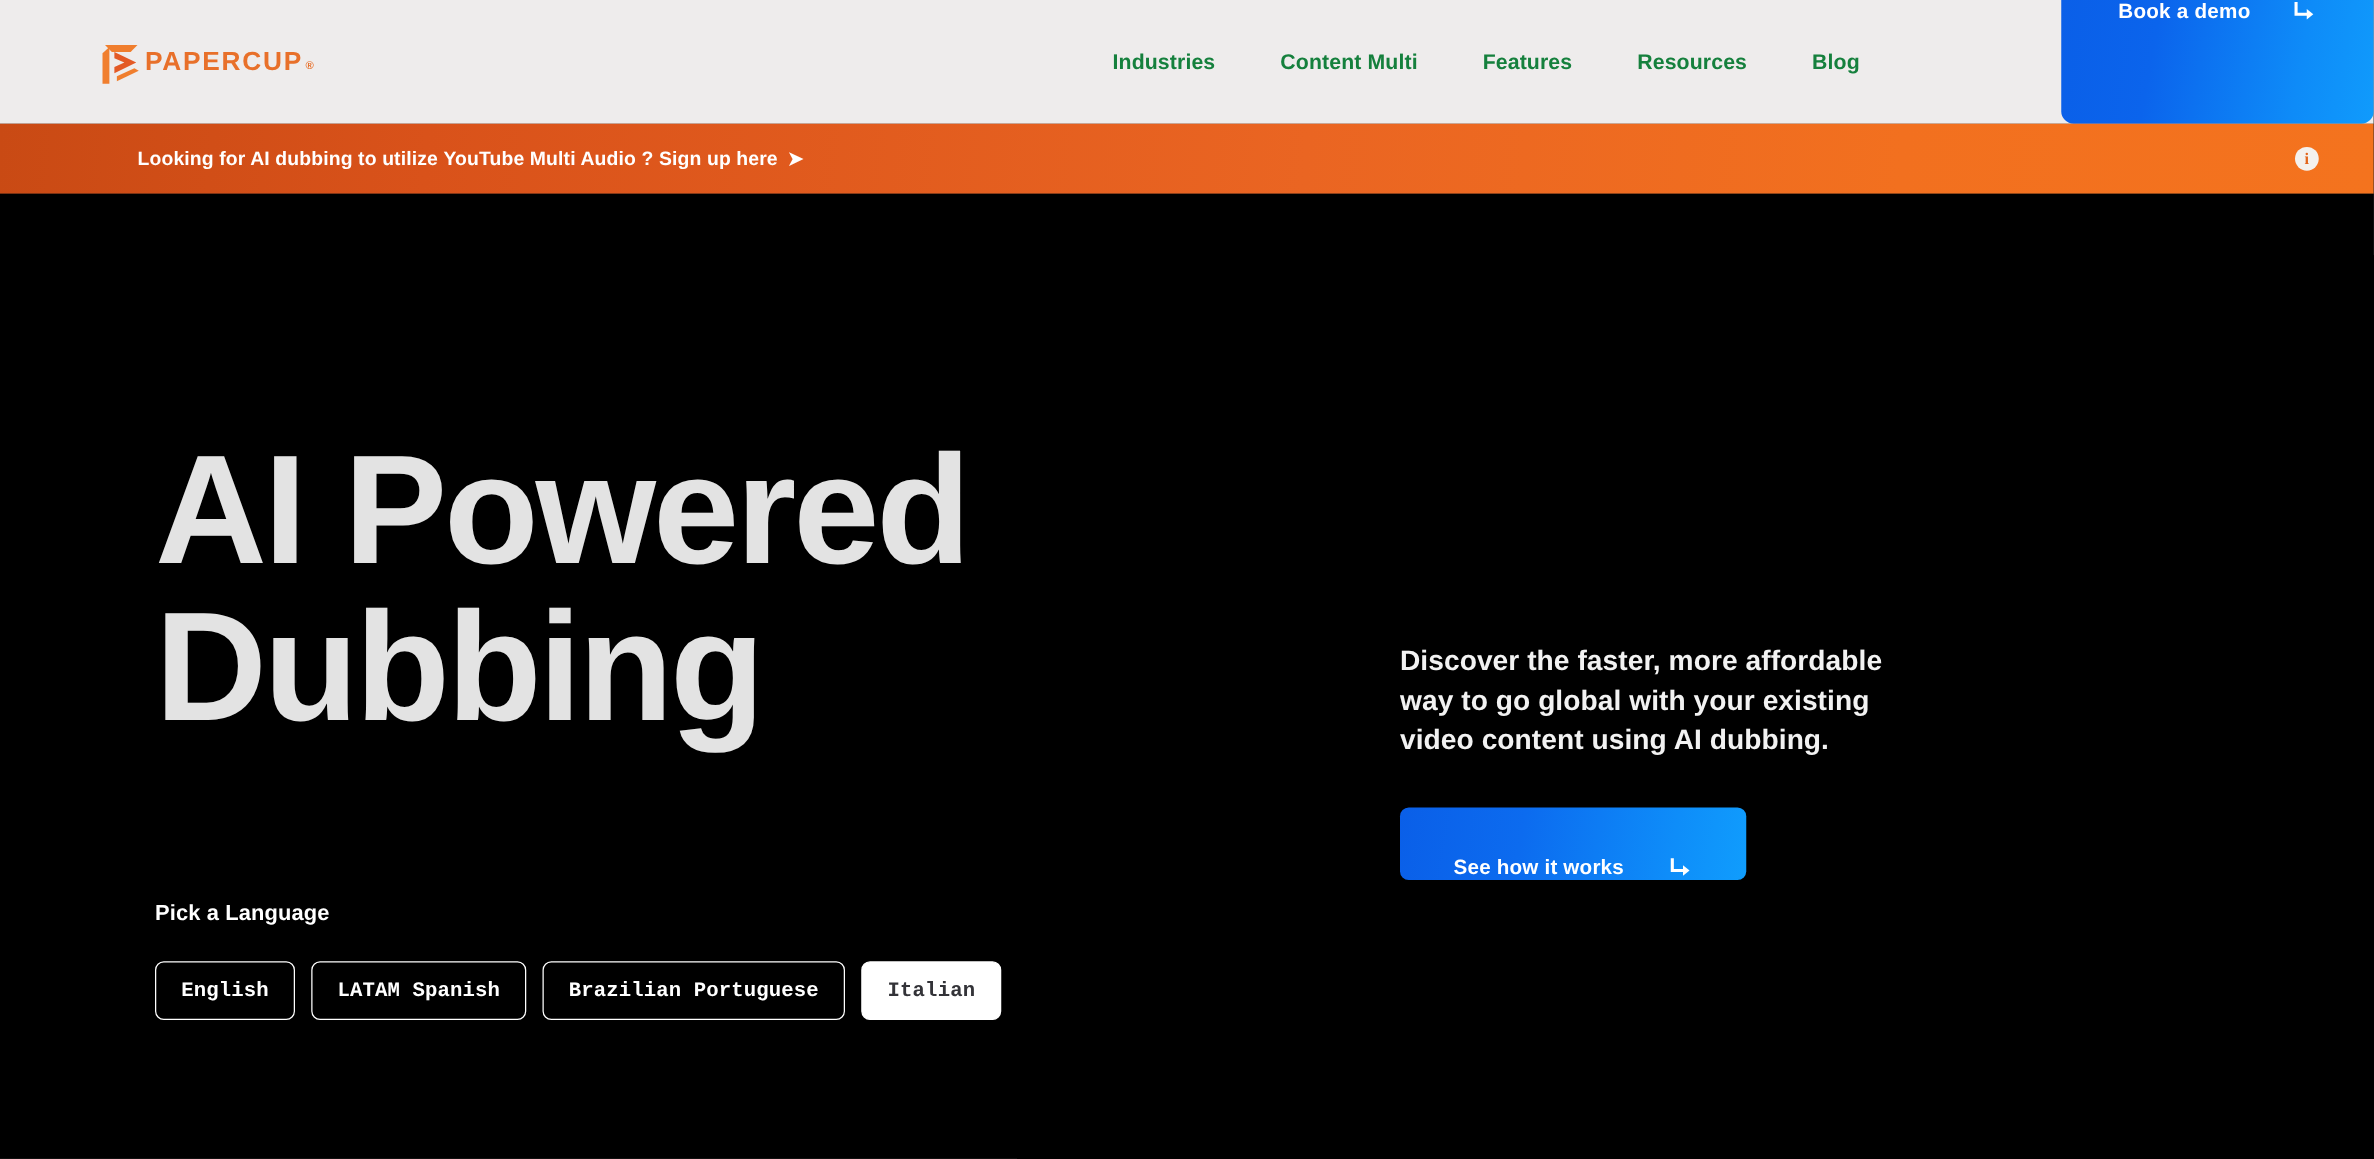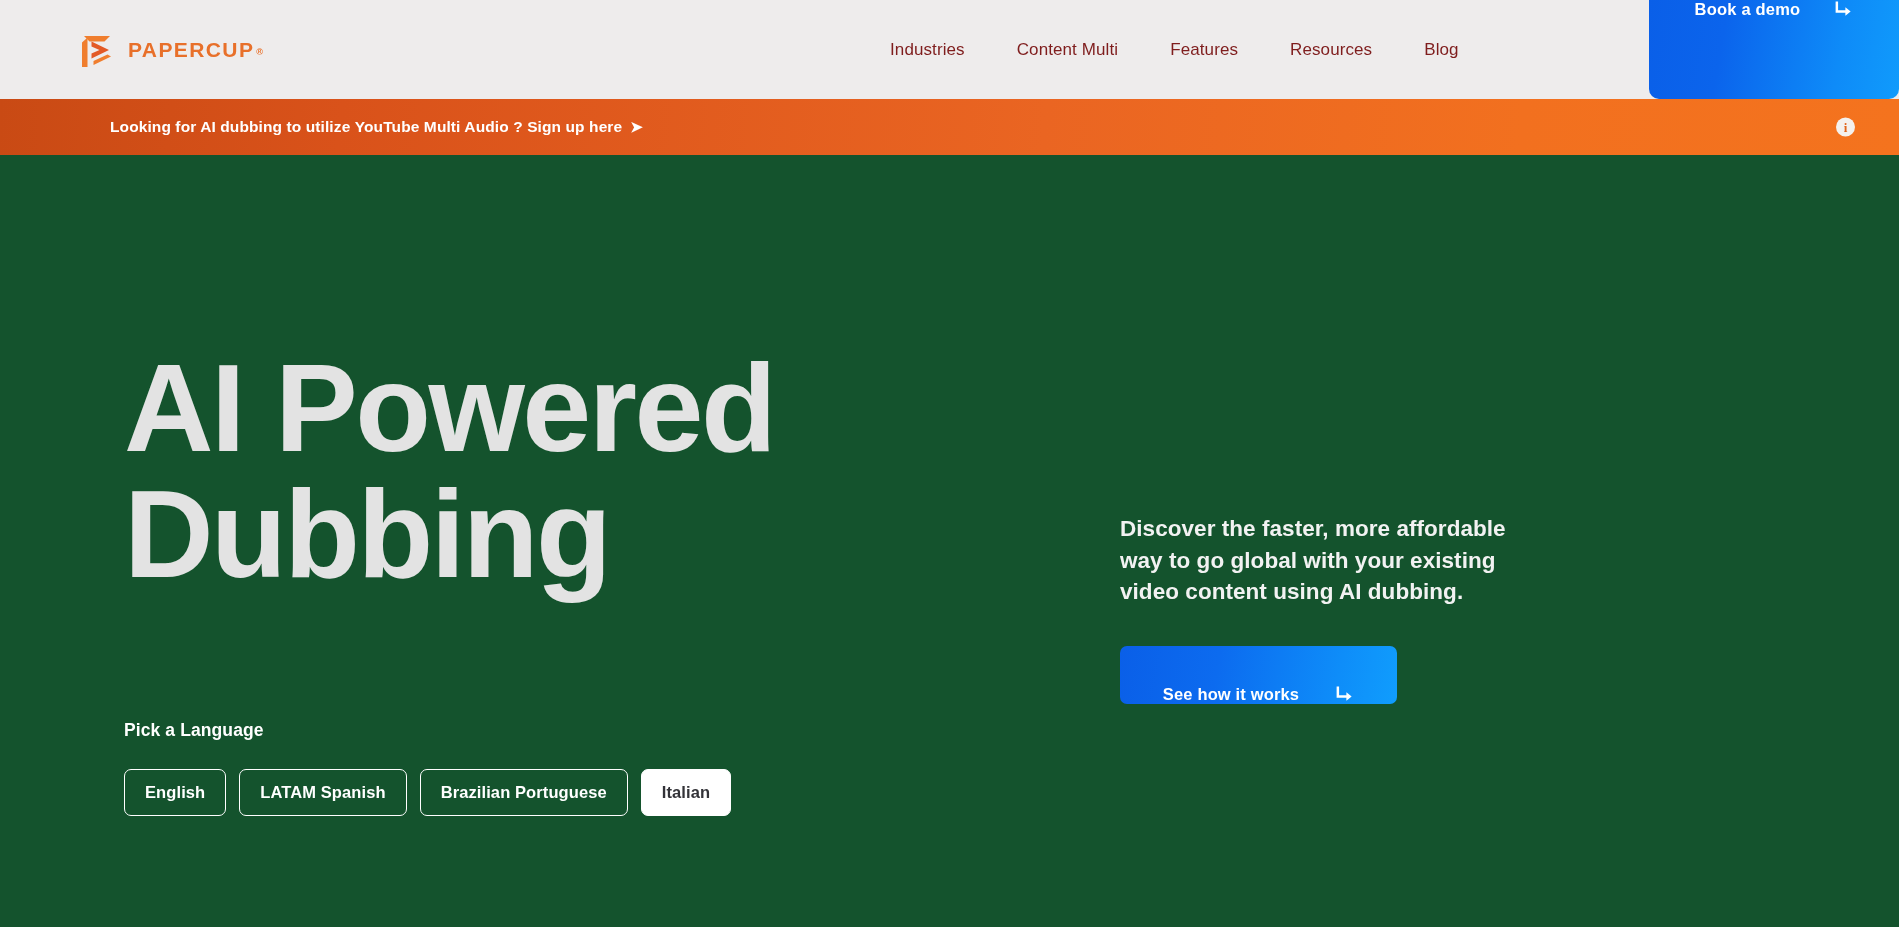--- a/index.html
+++ b/index.html
@@ -21,21 +21,20 @@
     height: 99px;
     background: #EEECEC;
     display: flex;
     align-items: center;
   }
 
   .logo-wrap {
     display: flex;
     align-items: center;
     margin-left: 74px;
-    gap: 12px;
     cursor: pointer;
   }
 
   .logo-mark { width: 42px; height: 42px; display: block; }
 
   .logo-text {
     font-size: 21px;
     font-weight: 800;
     letter-spacing: 1.4px;
     color: #E8702A;
@@ -49,22 +48,22 @@
     position: absolute;
     left: 890px;
     top: 0;
     height: 99px;
     display: flex;
     align-items: center;
     gap: 52px;
   }
   .nav-item {
     font-size: 17px;
-    font-weight: 400;
-    color: #7f1d1d;
+    font-weight: 700;
+    color: #15803d;
     letter-spacing: 0.1px;
     cursor: pointer;
     white-space: nowrap;
   }
 
   .book-demo {
     position: absolute;
     right: 0;
     top: 0;
     width: 250px;
@@ -126,21 +125,21 @@
     font-weight: 800;
     font-family: "Liberation Serif", serif;
     cursor: pointer;
   }
 
   
   .hero {
     position: relative;
     width: 100%;
     height: 772px;
-    background: #14532d;
+    background: #000000;
   }
 
   .hero-left {
     position: absolute;
     left: 124px;
     top: 0;
     width: 880px;
   }
 
   .hero-title {
@@ -169,21 +168,21 @@
   }
   .lang-btn {
     height: 47px;
     padding: 0 20px;
     border-radius: 7px;
     border: 1.5px solid #FFFFFF;
     background: transparent;
     color: #FFFFFF;
     font-size: 16.5px;
     font-weight: 700;
-    font-family: Liberation Sans, sans-serif;
+    font-family: Liberation Mono, monospace;
     letter-spacing: 0.1px;
     cursor: pointer;
     display: flex;
     align-items: center;
     white-space: nowrap;
   }
   .lang-btn.active {
     background: #FFFFFF;
     color: #333338;
     border-color: #FFFFFF;

